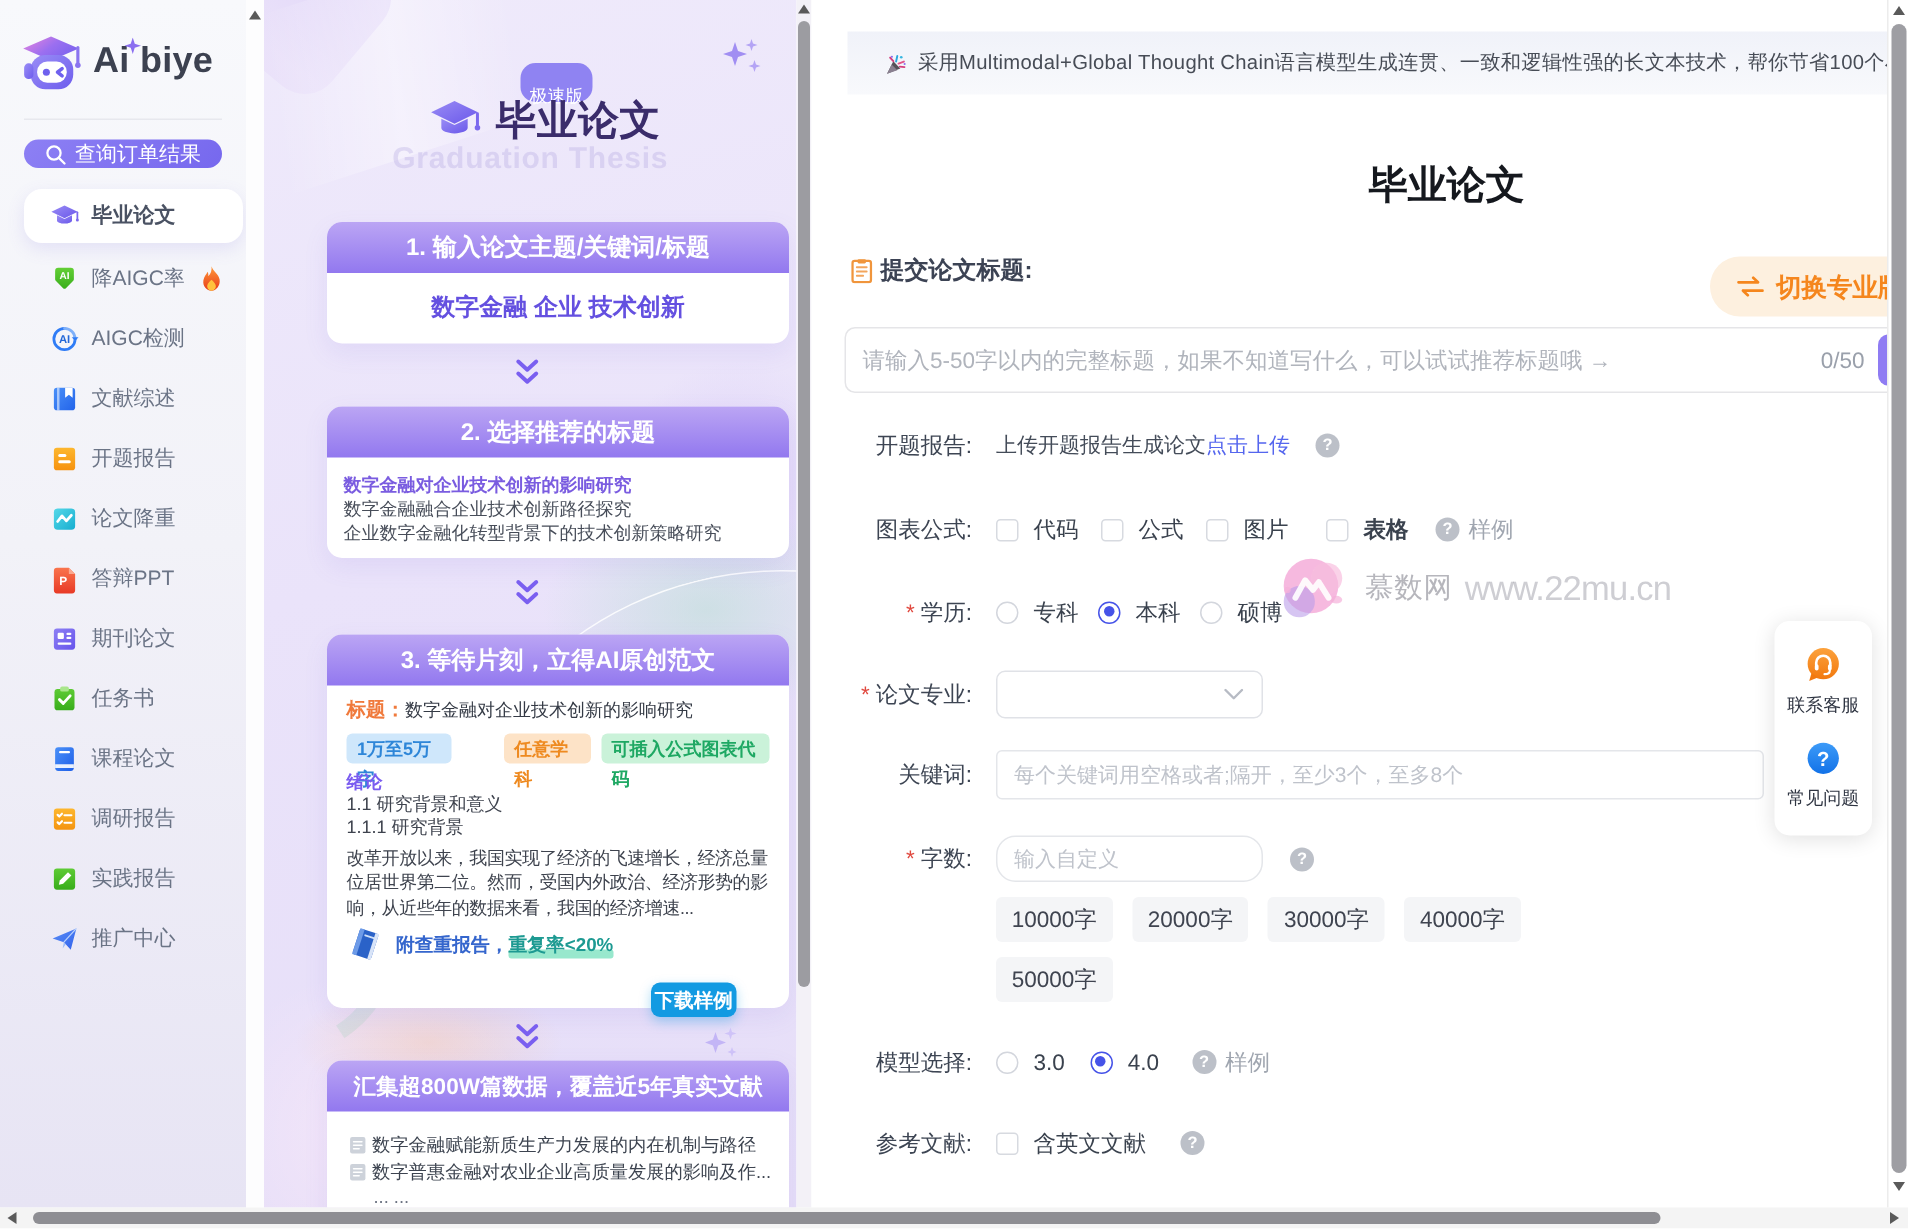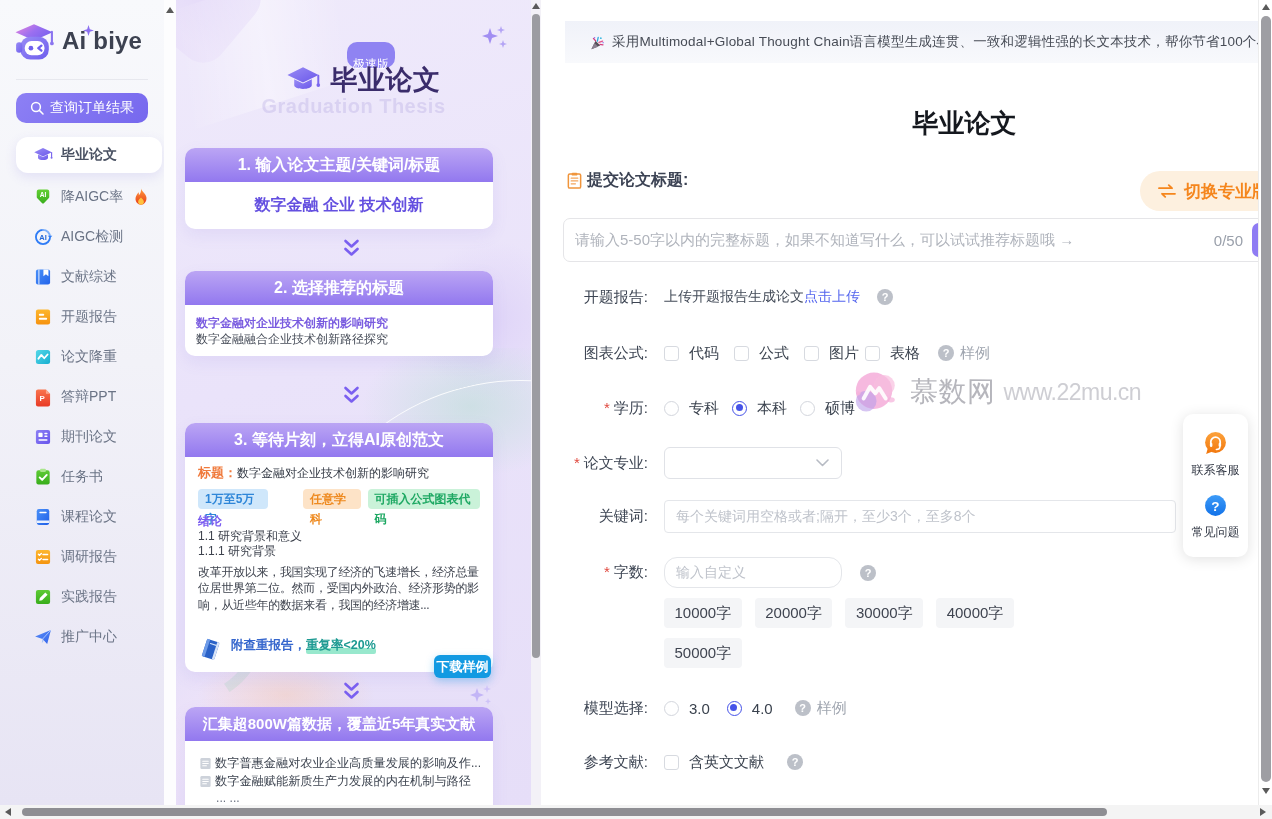--- a/index.html
+++ b/index.html
@@ -6,21 +6,21 @@
   html,body { width:1272px; height:819px; overflow:hidden; }
   body { font-family:"Liberation Sans", sans-serif; background:#fff; position:relative; }
 
   
   .sidebar { position:absolute; left:0; top:0; width:164px; height:805px;
     background:linear-gradient(180deg,#f8f9fc 0%,#f2f2f8 45%,#e7e4f4 100%); }
   .brand { display:flex; align-items:center; gap:7px; padding:20px 0 0 13px; }
   .brand-text { font-size:24px; font-weight:800; color:#3c4150; letter-spacing:0.2px; position:relative; }
   .brand-spark { position:absolute; left:26px; top:-7px; }
   .divider { height:1px; background:#e7e8ee; margin:17px 16px 0 16px; }
-  .order-btn { margin:13px 24px 0 16px; height:30px; width:132px; border-radius:10px;
+  .order-btn { margin:13px 24px 0 16px; height:19px; width:132px; border-radius:10px;
     background:linear-gradient(135deg,#8d80f4,#7668ee); color:#fff; font-size:14px;
     display:flex; align-items:center; justify-content:center; gap:6px; border:none; cursor:pointer; }
   .menu { margin-top:14px; }
   .menu-item { height:40px; display:flex; align-items:center; padding-left:33px; gap:8px;
     font-size:14px; color:#6b7486; cursor:pointer; position:relative; }
   .menu-item.active { background:#fff; border-radius:12px; margin:0 2px 0 16px; padding-left:17px;
     box-shadow:0 4px 12px rgba(110,100,220,.14); height:36px; color:#4a5263; font-weight:600; }
   .menu-item .mi { width:20px; height:20px; flex:0 0 20px; display:flex; }
   .hot { width:16px; height:18px; margin-left:2px; }
 
@@ -58,40 +58,40 @@
   .promo-badge { position:absolute; left:171px; top:42px; height:19px; padding:13px 6px; border-radius:10px;
     background:#8f83f2; color:#fff; font-size:12px; line-height:19px; }
   .promo-head { position:absolute; left:9px; top:62px; width:355px; display:flex; justify-content:center;
     align-items:center; gap:10px; }
   .promo-title { font-size:27px; font-weight:900; color:#3a2c6b; letter-spacing:0.5px; }
   .promo-ghost { position:absolute; left:0; top:95px; width:355px; text-align:center;
     font-size:20px; font-weight:800; letter-spacing:0.5px; color:rgba(172,158,222,.30); }
   .spark-tr { position:absolute; left:303px; top:24px; }
   .spark-mid { position:absolute; left:291px; top:682px; }
 
-  .pcard { position:absolute; left:9px; width:308px; border-radius:10px; background:#fff;
+  .pcard { position:absolute; left:42px; width:308px; border-radius:10px; background:#fff;
     box-shadow:0 6px 16px rgba(120,100,220,.10); }
   .pcard-head { height:34px; border-radius:10px 10px 0 0; display:flex; align-items:center; justify-content:center;
     background:linear-gradient(180deg,#bba5f4,#9278ef); color:#fff; font-size:16px; font-weight:700; }
   .pcard1-body { height:47px; display:flex; align-items:center; justify-content:center;
     color:#6450e0; font-size:16px; font-weight:700; letter-spacing:0; }
   .pcard2-body { padding:10px 11px 9px 11px; font-size:12px; line-height:16px; color:#474d59; }
   .pcard2-body .t1 { color:#7a5ce0; font-weight:700; }
   .pcard3-body { padding:8px 13px 0 13px; font-size:12px; color:#3e434e; position:relative; }
   .s-title-label { color:#f07a3c; font-weight:700; font-size:13px; }
   .s-title { color:#343a45; }
   .tags { display:flex; gap:7px; margin:7px 0 5px 0; }
   .tag { height:20px; line-height:20px; padding:0 7px; border-radius:4px; font-size:12px; font-weight:700; }
   .tag-blue { background:#cfe7fb; color:#2e86d8; }
   .tag-orange { background:#fde3c7; color:#ee8a20;margin-left:28px; }
   .tag-green { background:#caf2d9; color:#1ea863; }
   .s-sec { color:#7a5cf0; font-weight:700; line-height:15px; }
   .s-line { line-height:15.5px; }
   .s-para { line-height:16.5px; margin-top:4px; letter-spacing:-0.3px; }
-  .report-row { display:flex; align-items:flex-start; gap:7px; margin-top:24px; }
+  .report-row { display:flex; align-items:center; gap:7px; margin-top:4px; }
   .report-text { font-size:12.5px; font-weight:700; color:#3566cd; }
   .report-hl { color:#1d9a92; position:relative; display:inline-block; }
   .report-hl i { position:absolute; left:0; right:0; bottom:0; height:6px; background:#43d6a4; border-radius:2px; opacity:.55; font-style:normal; }
   .dl-btn { position:absolute; left:258px; top:655px; width:57px; height:23px; border-radius:6px;
     background:#129ae2; color:#fff; font-size:13px; font-weight:700; border:none; display:flex;
     align-items:center; justify-content:center; cursor:pointer; box-shadow:0 3px 8px rgba(18,154,226,.35);}
   .chev { position:absolute; left:167px; }
   .pcard4-body { padding:13px 2px 0 14px; font-size:12.2px; color:#3d4450; }
   .p4item { display:flex; gap:3px; align-items:flex-start; line-height:18px; white-space:nowrap; overflow:hidden; }
   .p4item .doc { margin-top:2.5px; flex:0 0 13px; }
@@ -137,21 +137,21 @@
   .radio.sel::after { content:""; position:absolute; left:2.5px; top:2.5px; width:7px; height:7px;
     border-radius:50%; background:#4653e8; }
   .select { width:178px; height:32px; border:1px solid #e0e2e7; border-radius:6px; background:#fff;
     display:flex; align-items:center; justify-content:flex-end; padding-right:12px; }
   .inp { border:1px solid #e4e6ea; border-radius:4px; background:#fff; display:flex; align-items:center;
     padding-left:11px; font-size:14px; color:#bfc3cb; }
   .wbtn { height:30px; padding:0 10.5px; background:#f4f5f7; border:none; border-radius:4px;
     font-size:15px; color:#3f4450; margin-right:13px; cursor:pointer; }
 
   .watermark { position:absolute; left:307px; top:366px; display:flex; align-items:center; opacity:.9; }
-  .wm-text { font-size:28px; color:rgba(120,120,132,.60); letter-spacing:0.5px; margin-left:10px; }
+  .wm-text { font-size:19px; color:rgba(120,120,132,.60); letter-spacing:0.5px; margin-left:10px; }
   .wm-url { font-size:23px; color:rgba(145,145,158,.5); margin-left:8px; letter-spacing:-0.5px; }
 
   .floatbox { position:absolute; left:642px; top:414px; width:65px; height:143px; background:#fff;
     border-radius:10px; box-shadow:0 2px 14px rgba(0,0,0,.12); display:flex; flex-direction:column;
     align-items:center; padding-top:17px; }
   .fb-lab { font-size:12px; color:#2f3542; margin-top:6px; }
   .fb-item { display:flex; flex-direction:column; align-items:center; cursor:pointer; }
   .fb-item + .fb-item { margin-top:14px; }
 
   
@@ -467,20 +467,21 @@
   <svg class="chev" style="top:239px;" width="17" height="19" viewBox="0 0 17 19">
     <path d="M2.5 2 L8.5 7.5 L14.5 2" stroke="#7a5ff0" stroke-width="2.6" fill="none" stroke-linecap="round" stroke-linejoin="round"></path>
     <path d="M2.5 10 L8.5 15.5 L14.5 10" stroke="#7a5ff0" stroke-width="2.6" fill="none" stroke-linecap="round" stroke-linejoin="round"></path>
   </svg>
 
   <div class="pcard" style="top:271px;">
     <div class="pcard-head">2. 选择推荐的标题</div>
     <div class="pcard2-body">
       <div class="t1">数字金融对企业技术创新的影响研究</div>
       <div>数字金融融合企业技术创新路径探究</div>
+      <div>企业数字金融化转型背景下的技术创新策略研究</div>
     </div>
   </div>
 
   <svg class="chev" style="top:386px;" width="17" height="19" viewBox="0 0 17 19">
     <path d="M2.5 2 L8.5 7.5 L14.5 2" stroke="#7a5ff0" stroke-width="2.6" fill="none" stroke-linecap="round" stroke-linejoin="round"></path>
     <path d="M2.5 10 L8.5 15.5 L14.5 10" stroke="#7a5ff0" stroke-width="2.6" fill="none" stroke-linecap="round" stroke-linejoin="round"></path>
   </svg>
 
   <div class="pcard" style="top:423px; height:249px;">
     <div class="pcard-head">3. 等待片刻，立得AI原创范文</div>
@@ -523,28 +524,28 @@
   </svg>
 
   <div class="pcard" style="top:707px; height:120px;">
     <div class="pcard-head" style="font-size:15px;">汇集超800W篇数据，覆盖近5年真实文献</div>
     <div class="pcard4-body">
       <div class="p4item">
         <svg class="doc" width="13" height="13" viewBox="0 0 14 14">
           <rect x="1.5" y="1" width="11" height="12" rx="1.5" fill="#cdd2da"></rect>
           <path d="M4 4.5 h6 M4 7 h6 M4 9.5 h4" stroke="#fff" stroke-width="1.1" stroke-linecap="round"></path>
         </svg>
-        <span>数字普惠金融对农业企业高质量发展的影响及作...</span>
+        <span>数字金融赋能新质生产力发展的内在机制与路径</span>
       </div>
       <div class="p4item">
         <svg class="doc" width="13" height="13" viewBox="0 0 14 14">
           <rect x="1.5" y="1" width="11" height="12" rx="1.5" fill="#cdd2da"></rect>
           <path d="M4 4.5 h6 M4 7 h6 M4 9.5 h4" stroke="#fff" stroke-width="1.1" stroke-linecap="round"></path>
         </svg>
-        <span>数字金融赋能新质生产力发展的内在机制与路径</span>
+        <span>数字普惠金融对农业企业高质量发展的影响及作...</span>
       </div>
       <div class="p4more">... ...</div>
     </div>
   </div>
 </div>
 
 <div class="pm-scroll">
   <div class="arr-up" style="left:1px; top:3px;"></div>
   <div class="pm-thumb"></div>
 </div>
@@ -607,21 +608,21 @@
           <span class="cb-lab">代码</span>
         </span>
       <span class="cbgroup" style="margin-left:15px;">
           <span class="cb"></span>
           <span class="cb-lab">公式</span>
         </span>
       <span class="cbgroup" style="margin-left:15px;">
           <span class="cb"></span>
           <span class="cb-lab">图片</span>
         </span>
-      <span class="cbgroup" style="margin-left:6px;">
+      <span class="cbgroup" style="margin-left:25px;font-weight:bold;">
           <span class="cb"></span>
           <span class="cb-lab">表格</span>
         </span>
       <span class="qmark" style="margin-left:18px;">?</span>
       <span class="gray-lab">样例</span>
     </div>
   </div>
 
   <div class="frow" style="top:393px; height:30px;">
     <div class="flabel"><span class="req">*</span><span>学历:</span></div>

